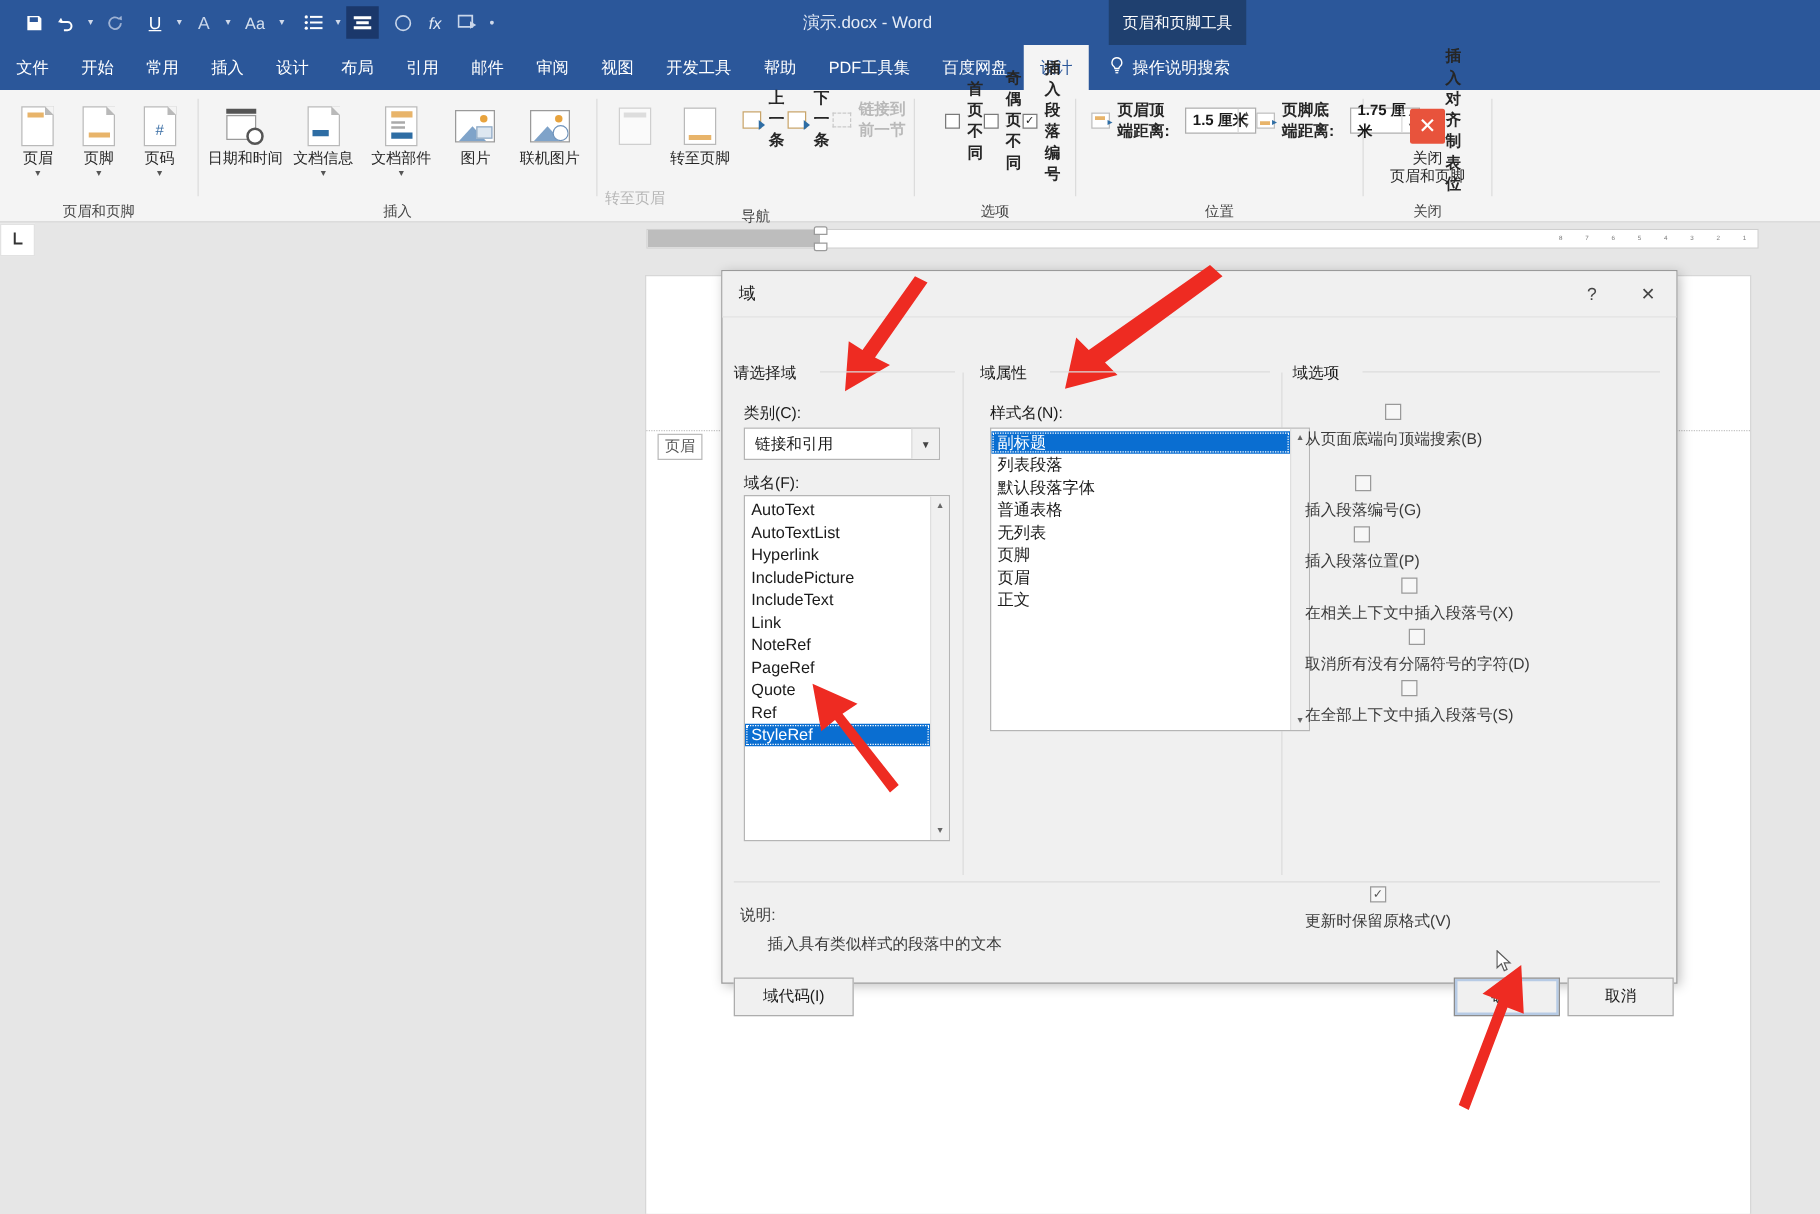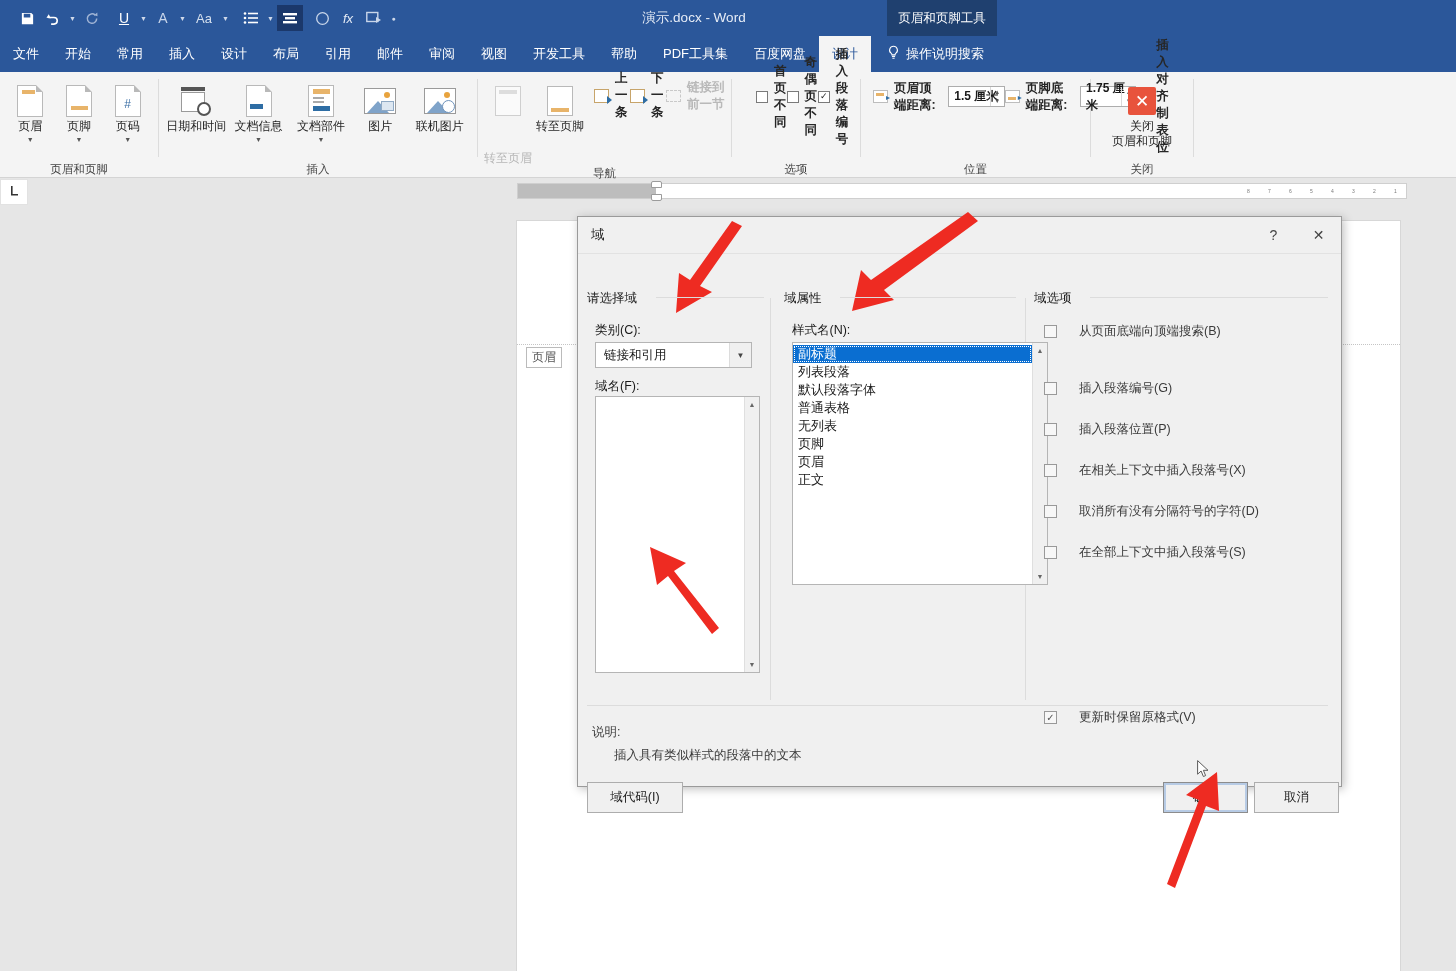--- a/index.html
+++ b/index.html
@@ -253,21 +253,21 @@
     position:absolute; right:0; top:0; bottom:0; width:15px; background:#f0f0f0;
     border-left:1px solid #dfdfdf;
   }
   .sb .up, .sb .dn{
     position:absolute; left:0; right:0; height:15px; display:flex; align-items:center;
     justify-content:center; font-size:7px; color:#666;
   }
   .sb .up{ top:0; } .sb .dn{ bottom:0; }
 
   .opt{
-    position:absolute; display:flex; align-items:center; gap:22px; font-size:12.5px; color:#3a3a3a;
+    position:absolute; display:flex; align-items:center; gap:7px; font-size:12.5px; color:#3a3a3a;flex-direction:column;
   }
   .opt .box{
     width:13px; height:13px; border:1px solid #999; background:#f7f7f7; flex:none;
     display:flex; align-items:center; justify-content:center; font-size:10px; color:#555; line-height:1;
   }
   .desc-l{ position:absolute; left:14px; top:470px; font-size:12.5px; color:#3a3a3a;}
   .desc-t{ position:absolute; left:36px; top:493px; font-size:12.5px; color:#3a3a3a;}
 
   .btn{
     position:absolute; background:#f0f0f0; border:1px solid #adadad;
@@ -660,20 +660,33 @@
     <div class="sect-rule" style="left:78px; top:43px; width:108px"></div>
 
     <div class="fld-label" style="left:17px; top:68px">类别(C):</div>
     <div class="combo" style="left:17px; top:88px; width:157px; height:26px">
       <span>链接和引用</span>
       <span class="arrow">▼</span>
     </div>
 
     <div class="fld-label" style="left:17px; top:124px">域名(F):</div>
     <div class="listbox" style="left:17px; top:142px; width:165px; height:277px">
+      <div class="inner">
+        <div class="li">AutoText</div>
+        <div class="li">AutoTextList</div>
+        <div class="li">Hyperlink</div>
+        <div class="li">IncludePicture</div>
+        <div class="li">IncludeText</div>
+        <div class="li">Link</div>
+        <div class="li">NoteRef</div>
+        <div class="li">PageRef</div>
+        <div class="li">Quote</div>
+        <div class="li">Ref</div>
+        <div class="li sel">StyleRef</div>
+      </div>
       <div class="sb">
         <div class="up">▲</div>
         <div class="dn">▼</div>
       </div>
     </div>
 
     <div class="sect-label" style="left:206px; top:36px">域属性</div>
     <div class="sect-rule" style="left:262px; top:43px; width:176px"></div>
 
     <div class="fld-label" style="left:214px; top:68px">样式名(N):</div>

